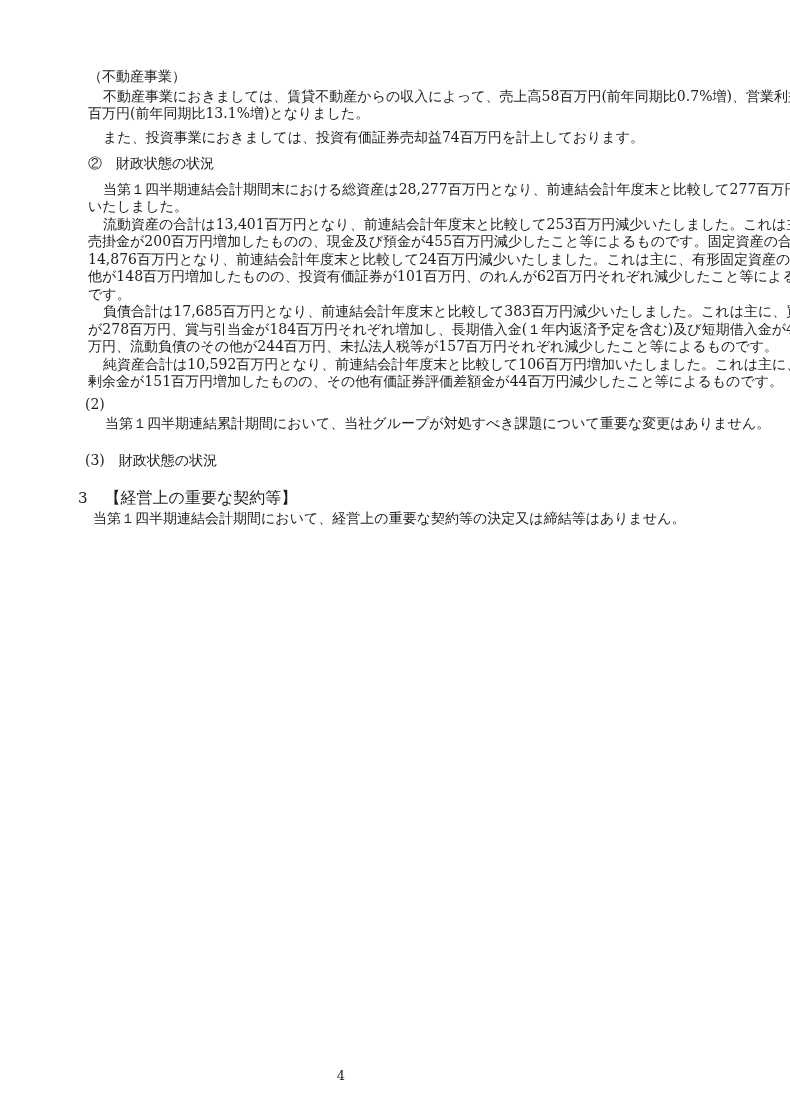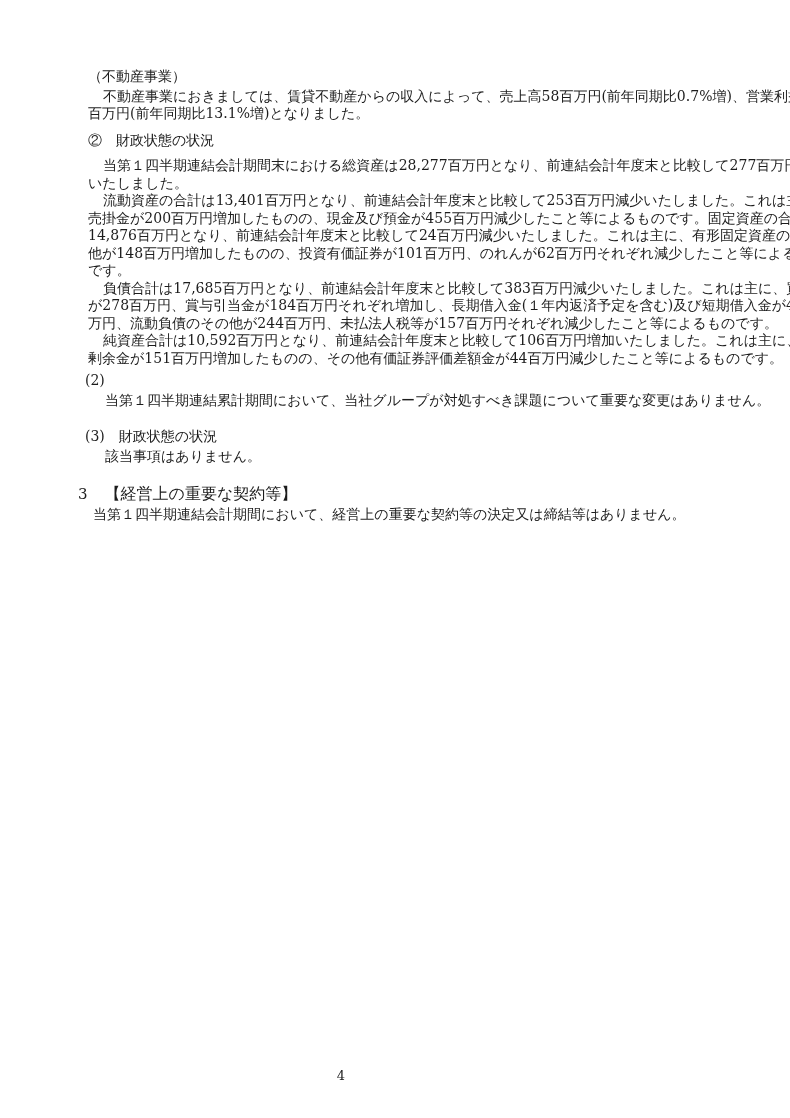--- a/index.html
+++ b/index.html
@@ -84,20 +84,21 @@
 </style>
 </head>
 <body>
 
 <div class="page">
 
   <section>
     <div class="h">（不動産事業）</div>
     <p class="para mt2">不動産事業におきましては、賃貸不動産からの収入によって、売上高58百万円(前年同期比0.7%増)、営業利益32
 百万円(前年同期比13.1%増)となりました。</p>
+    <p class="para mt6">また、投資事業におきましては、投資有価証券売却益74百万円を計上しております。</p>
   </section>
 
   <section class="mt9">
     <div class="h-flex">
       <span>②</span>
       <span class="h-label">財政状態の状況</span>
     </div>
     <p class="para mt8">当第１四半期連結会計期間末における総資産は28,277百万円となり、前連結会計年度末と比較して277百万円減少
 いたしました。</p>
     <p class="para">流動資産の合計は13,401百万円となり、前連結会計年度末と比較して253百万円減少いたしました。これは主に、
@@ -117,21 +118,20 @@
       <span>(2)</span>
     </div>
     <p class="body-line indent17">当第１四半期連結累計期間において、当社グループが対処すべき課題について重要な変更はありません。</p>
   </section>
 
   <section class="mt19">
     <div class="h-flex shift-left3">
       <span>(3)</span>
       <span class="h-label">財政状態の状況</span>
     </div>
-    <p class="body-line indent17">該当事項はありません。</p>
   </section>
 
   <section class="mt18">
     <div class="sec3-head">
       <span class="sec3-num">3</span>
       <span class="sec3-label">【経営上の重要な契約等】</span>
     </div>
     <p class="body-line sec3-body">当第１四半期連結会計期間において、経営上の重要な契約等の決定又は締結等はありません。</p>
   </section>
 

